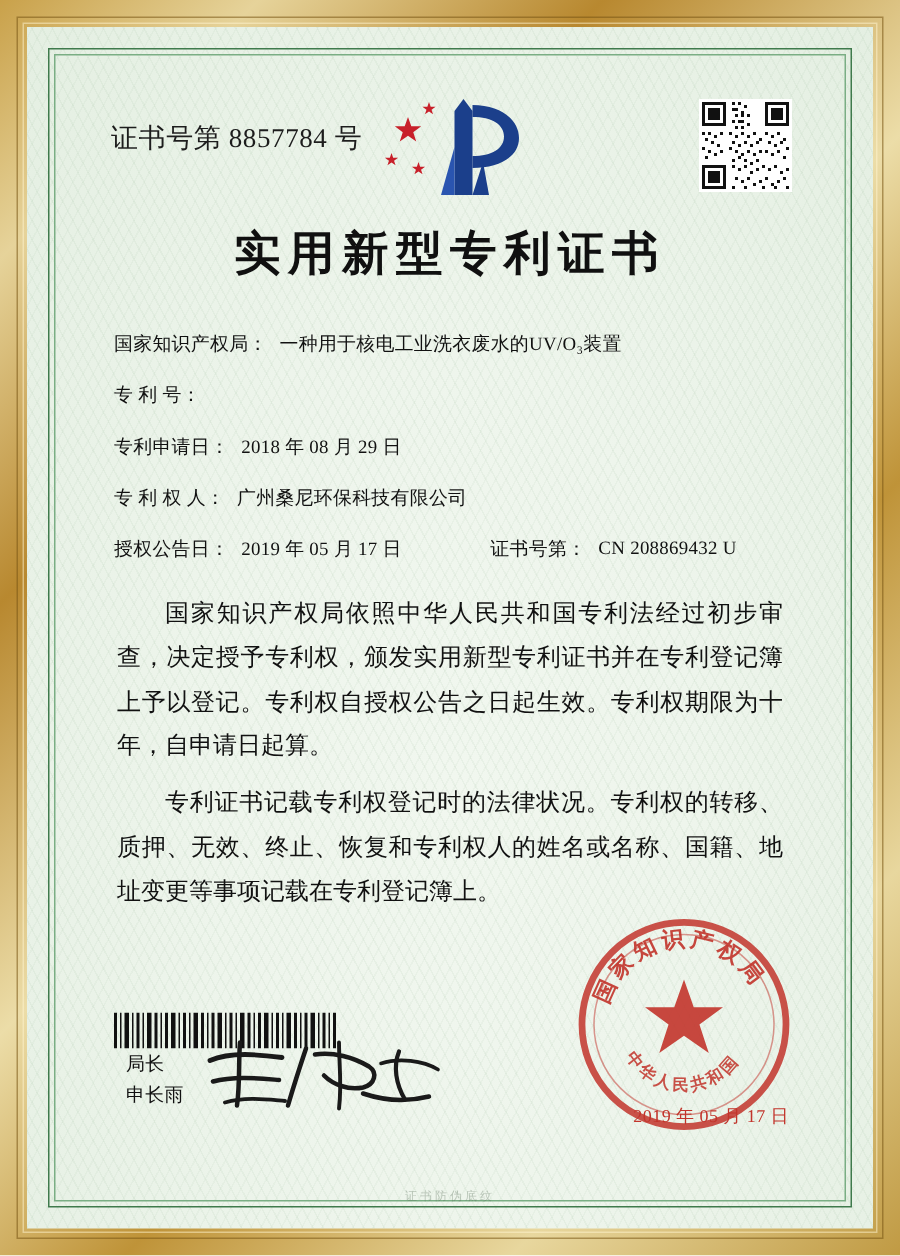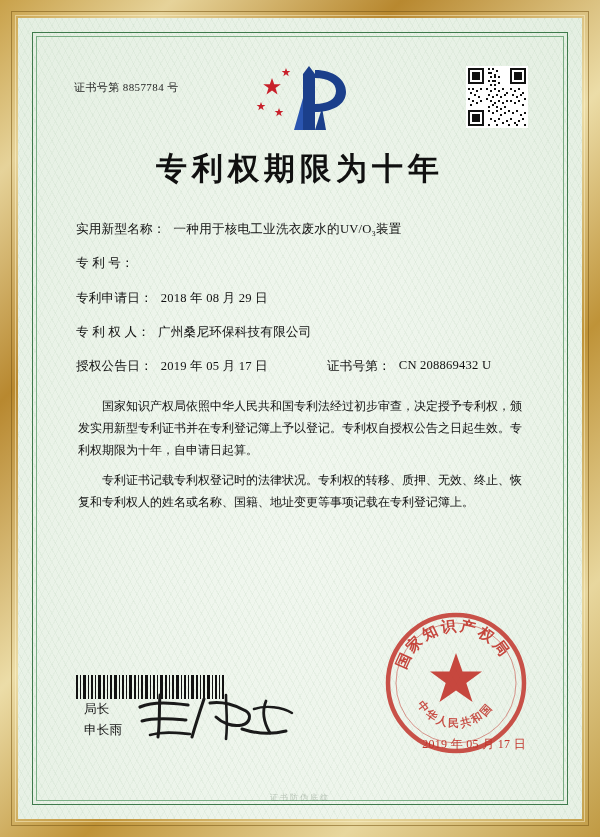--- a/index.html
+++ b/index.html
@@ -77,21 +77,21 @@
 
   
   .top-row {
     position: relative;
     height: 82px;
   }
   .cert-no {
     position: absolute;
     left: 14px;
     top: 22px;
-    font-size: 11px;
+    font-size: 18px;
     color: #1d1d1d;
     letter-spacing: 0.4px;
     white-space: nowrap;
   }
   .logo {
     position: absolute;
     left: 50%;
     transform: translateX(-50%);
     top: 0px;
     width: 108px;
@@ -148,21 +148,21 @@
   .field-split .half {
     display: flex;
     align-items: flex-start;
   }
   .field-split .half.left { flex: 0 0 56%; }
   .field-split .half.right { flex: 1 1 auto; }
 
   
   .paragraphs {
     margin: 20px 18px 0 18px;
-    font-size: 12px;
+    font-size: 16px;
     line-height: 1.85;
     color: #111;
     text-align: justify;
   }
   .paragraphs p {
     margin: 0 0 8px 0;
     text-indent: 2em;
   }
 
   
@@ -347,25 +347,25 @@
                 <rect x="58" y="58" width="2" height="2"></rect>
               <rect x="22" y="58" width="2" height="2"></rect>
                 <rect x="30" y="58" width="2" height="2"></rect>
                 <rect x="42" y="58" width="2" height="2"></rect>
                 <rect x="50" y="58" width="2" height="2"></rect>
             </g>
           </svg>
         </div>
       </div>
 
-      <div class="title">专利权期限为十年</div>
+      <div class="title">实用新型专利证书</div>
 
       <div class="fields">
         <div class="field">
-          <span class="field-label">实用新型名称：</span>
+          <span class="field-label">国家知识产权局：</span>
           <span class="field-value">一种用于核电工业洗衣废水的UV/O₃装置</span>
         </div>
         <div class="field">
           <span class="field-label">专 利 号：</span>
         </div>
         <div class="field">
           <span class="field-label">专利申请日：</span>
           <span class="field-value">2018 年 08 月 29 日</span>
         </div>
         <div class="field">

